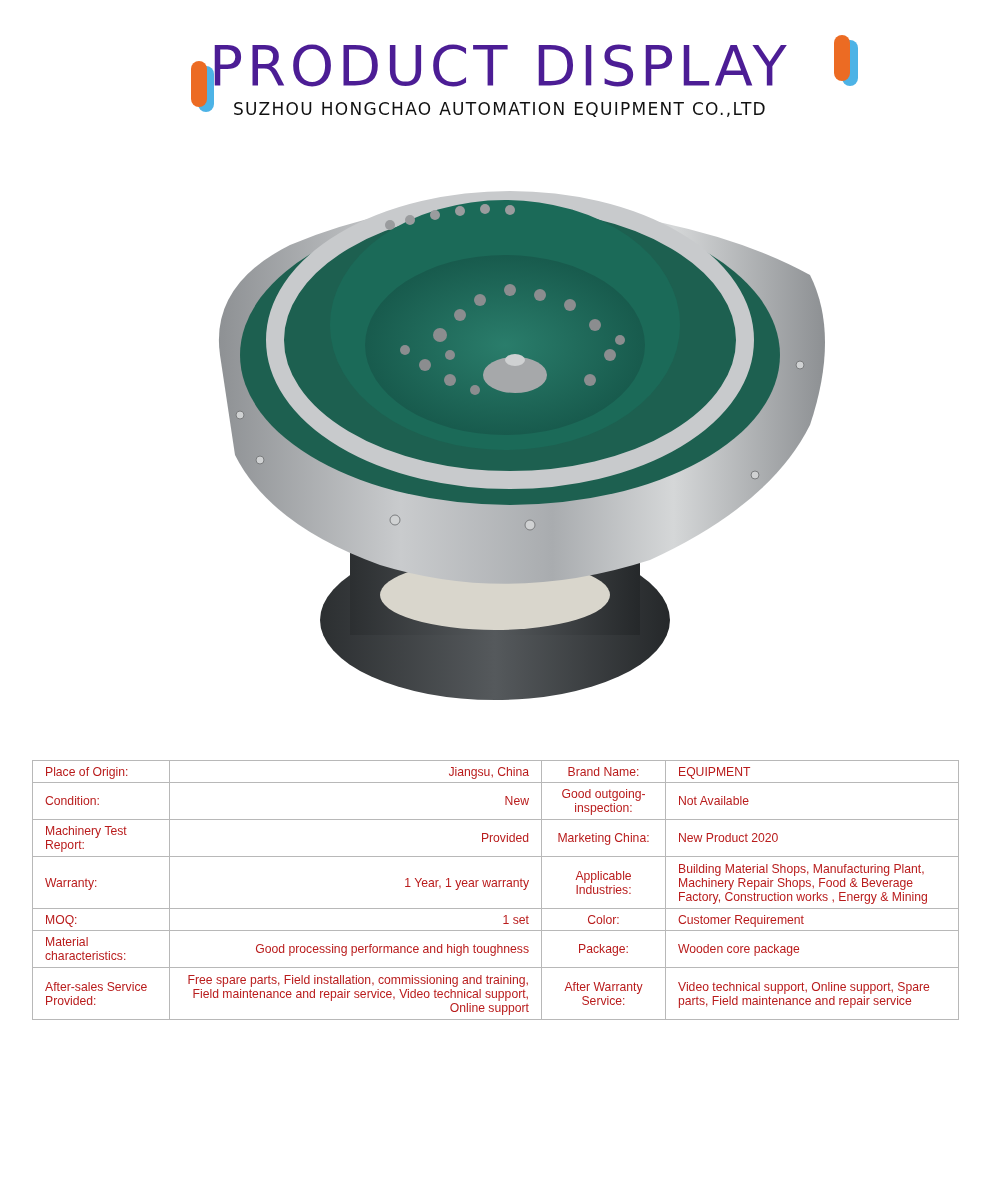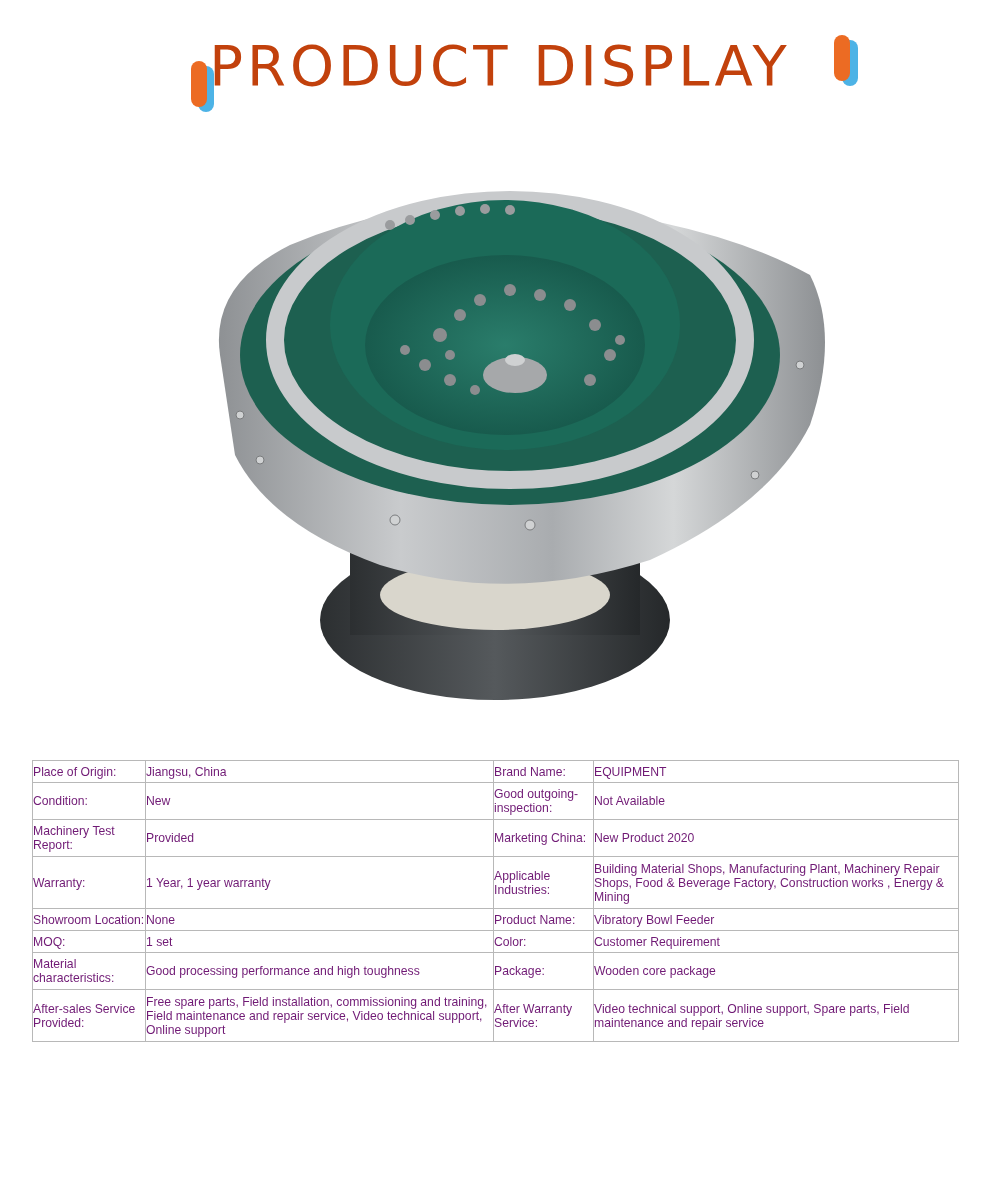--- a/index.html
+++ b/index.html
@@ -1,39 +1,40 @@
 <!DOCTYPE html>
 <html><head>
 <meta charset="utf-8">
 <style>
   html,body{margin:0;padding:0;background:#ffffff;}
   body{width:1000px;height:1200px;position:relative;overflow:hidden;font-family:"Liberation Sans",sans-serif;color:#1a1a1a;}
   .header{position:absolute;left:0;top:0;width:1000px;height:130px;}
-  .title{position:absolute;left:0;width:1000px;top:28px;text-align:center;font-family:"DejaVu Sans",sans-serif;font-size:56px;letter-spacing:4px;font-weight:normal;color:#c2410c;line-height:76px;transform:scaleY(1.0);}
+  .title{position:absolute;left:0;width:1000px;top:28px;text-align:center;font-family:"DejaVu Sans",sans-serif;font-size:56px;letter-spacing:4px;font-weight:normal;color:#4c1d95;line-height:76px;transform:scaleY(1.0);}
   .subtitle{position:absolute;left:0;width:1000px;top:98px;text-align:center;font-family:"DejaVu Sans",sans-serif;font-size:17px;letter-spacing:1.3px;color:#111;line-height:22px;}
   .pill{position:absolute;width:16px;height:46px;border-radius:8px;}
   .pill.blue{background:#4db3e6;}
   .pill.orange{background:#ec6b23;}
   .product-image{position:absolute;left:210px;top:165px;width:620px;height:545px;}
   table.spec{position:absolute;left:32px;top:760px;width:927px;border-collapse:collapse;font-size:12.2px;line-height:14px;}
-  table.spec td{border:1.5px solid #b8b8b8;padding:3px 0;vertical-align:middle;color:#701a75;}
+  table.spec td{border:1.5px solid #b8b8b8;padding:3px 12px;vertical-align:middle;color:#b91c1c;}
   td.k1{width:112px;}
-  td.v1{width:347px;}
-  td.k2{width:99px;}
+  td.v1{width:347px;text-align:right;}
+  td.k2{width:99px;text-align:center;}
   td.v2{}
 </style>
 </head>
 <body>
 
 <div class="header">
   <div class="pill blue" style="left:198px;top:66px;"></div>
   <div class="pill orange" style="left:191px;top:61px;"></div>
   <div class="pill blue" style="left:842px;top:40px;"></div>
   <div class="pill orange" style="left:834px;top:35px;"></div>
   <div class="title">PRODUCT DISPLAY</div>
+  <div class="subtitle">SUZHOU HONGCHAO AUTOMATION EQUIPMENT CO.,LTD</div>
 </div>
 
 <svg class="product-image" viewBox="0 0 620 545" xmlns="http://www.w3.org/2000/svg">
   <defs>
     <linearGradient id="steel" x1="0" x2="1" y1="0" y2="0">
       <stop offset="0" stop-color="#8e9194"></stop>
       <stop offset="0.3" stop-color="#c9cbcd"></stop>
       <stop offset="0.55" stop-color="#a9acaf"></stop>
       <stop offset="0.75" stop-color="#d5d7d8"></stop>
       <stop offset="1" stop-color="#8d9093"></stop>
@@ -121,26 +122,20 @@
       <td class="k2">Marketing China:</td>
       <td class="v2">New Product 2020</td>
     </tr>
     <tr style="height:52px">
       <td class="k1">Warranty:</td>
       <td class="v1">1 Year, 1 year warranty</td>
       <td class="k2">Applicable Industries:</td>
       <td class="v2">Building Material Shops, Manufacturing Plant, Machinery Repair Shops, Food &amp; Beverage Factory, Construction works , Energy &amp; Mining</td>
     </tr>
     <tr style="height:22px">
-      <td class="k1">Showroom Location:</td>
-      <td class="v1">None</td>
-      <td class="k2">Product Name:</td>
-      <td class="v2">Vibratory Bowl Feeder</td>
-    </tr>
-    <tr style="height:22px">
       <td class="k1">MOQ:</td>
       <td class="v1">1 set</td>
       <td class="k2">Color:</td>
       <td class="v2">Customer Requirement</td>
     </tr>
     <tr style="height:37px">
       <td class="k1">Material characteristics:</td>
       <td class="v1">Good processing performance and high toughness</td>
       <td class="k2">Package:</td>
       <td class="v2">Wooden core package</td>

